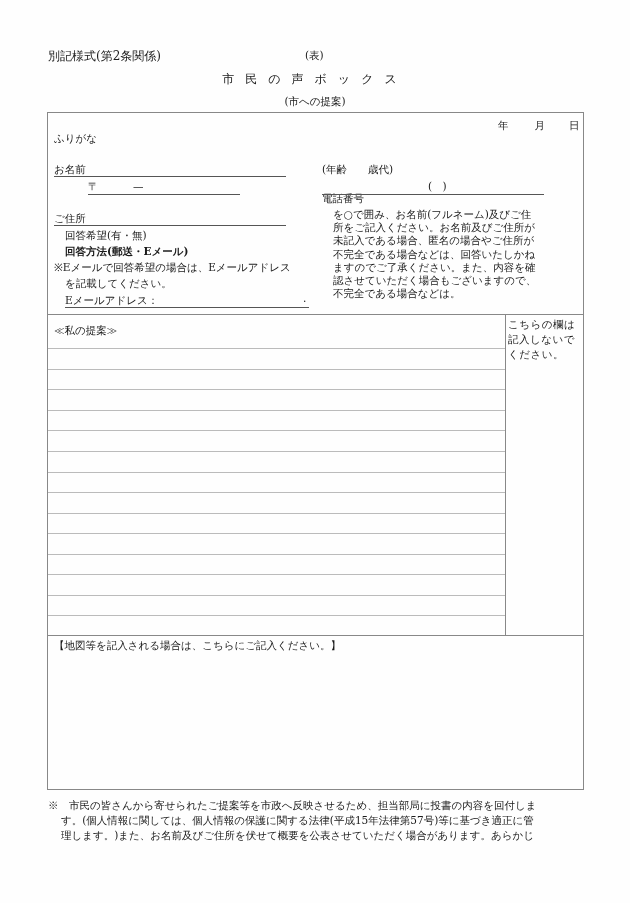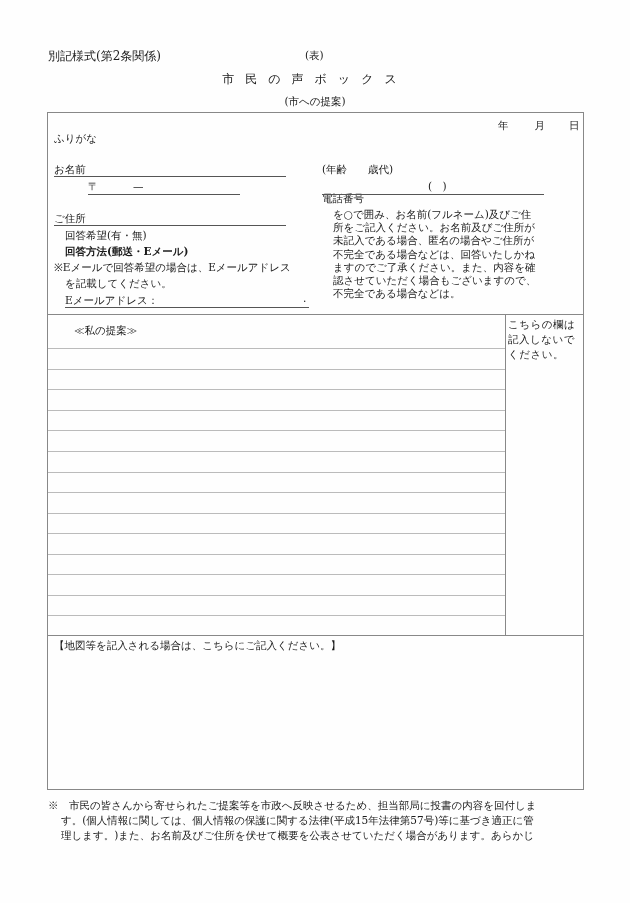--- a/index.html
+++ b/index.html
@@ -38,21 +38,21 @@
     .email-dot { left: 303px; top: 293px; font-size: 10.5px; }
 
     .notice { position: absolute; left: 320px; top: 208px; width: 245px; font-size: 10.5px; line-height: 13.2px; }
     .notice .row { white-space: nowrap; }
     .notice .ind { padding-left: 13px; }
 
     .hline { position: absolute; height: 0; border-top: 1px solid #888; }
     .vline { position: absolute; width: 0; border-left: 1px solid #888; }
     .ruled { position: absolute; height: 0; border-top: 1px solid #bbb; left: 48px; width: 457px; }
 
-    .proposal-header { left: 54px; top: 325px; font-size: 10.5px; margin-left: 20px; }
+    .proposal-header { left: 54px; top: 325px; font-size: 10.5px; }
     .staff-note { position: absolute; left: 508px; top: 317px; width: 76px; font-size: 10.5px; line-height: 15px; letter-spacing: 0.5px; }
     .map-header { left: 54px; top: 640px; font-size: 10.5px; }
 
     .footer { position: absolute; left: 48px; top: 798px; width: 540px; font-size: 10.5px; line-height: 14.8px; }
     .footer .row { white-space: nowrap; }
     .footer .ind { padding-left: 13px; }
   </style>
 </head>
 <body>
 

